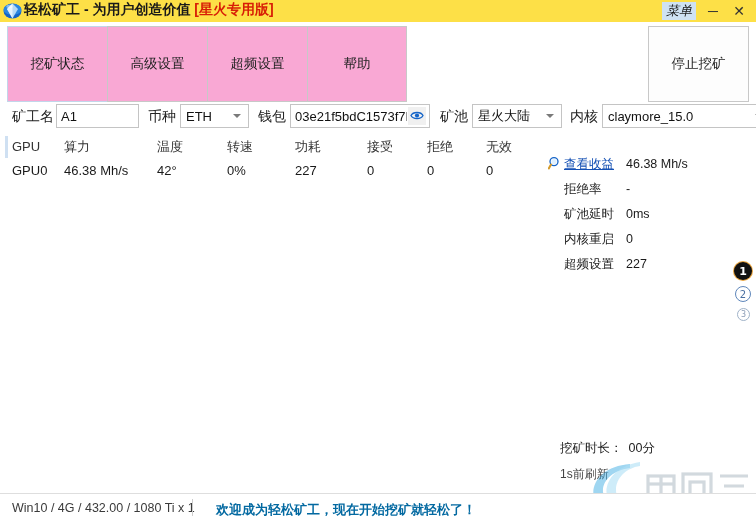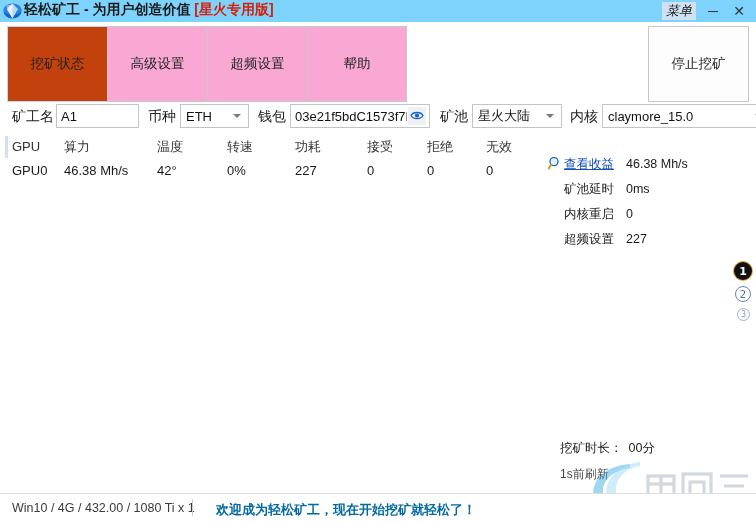--- a/index.html
+++ b/index.html
@@ -13,21 +13,21 @@
   }
   #app {
     position: relative;
     width: 756px; height: 523px;
     background: #ffffff;
   }
 
   
   .titlebar {
     position: absolute; left: 0; top: 0; width: 756px; height: 22px;
-    background: #7dd3fc;
+    background: #fde047;
     display: flex; align-items: center;
   }
   .app-icon {
     position: absolute; left: 3px; top: 2px; width: 19px; height: 18px;
   }
   .title-text {
     position: absolute; left: 24px; top: 1px;
     font-size: 14px; font-weight: bold; color: #1a1a1a;
     white-space: nowrap; letter-spacing: 0px;
   }
@@ -59,21 +59,21 @@
     width: 100px; height: 76px;
     border: 1px solid #c8c8c8;
     border-right: none;
     background: #f9a8d4;
     display: flex; align-items: center; justify-content: center;
     font-size: 13.5px; color: #222;
     cursor: pointer;
   }
   .tab:last-child { border-right: 1px solid #c8c8c8; }
   .tab.active {
-    background: #c2410c;
+    background: #f9a8d4;
     border-color: #c2d6ea;
   }
 
   
   .stop-btn {
     position: absolute; left: 648px; top: 26px;
     width: 101px; height: 76px;
     border: 1px solid #c8c8c8;
     background: #fdfdfd;
     display: flex; align-items: center; justify-content: center;
@@ -339,20 +339,24 @@
         <svg width="14" height="14" viewBox="0 0 14 14">
           <circle cx="6" cy="5.6" r="4" fill="none" stroke="#1464c8" stroke-width="1.3"></circle>
           <circle cx="6" cy="5.6" r="2.6" fill="#dff0ff"></circle>
           <line x1="3" y1="8.6" x2="0.8" y2="12.4" stroke="#d39a2a" stroke-width="2" stroke-linecap="round"></line>
         </svg>
       </span>
       <span class="profit-link">查看收益</span>
       <span class="stat-value">46.38 Mh/s</span>
     </div>
 
+    <div class="stat-row">
+      <span class="stat-label">拒绝率</span>
+      <span class="stat-value">-</span>
+    </div>
 
     <div class="stat-row">
       <span class="stat-label">矿池延时</span>
       <span class="stat-value">0ms</span>
     </div>
 
     <div class="stat-row">
       <span class="stat-label">内核重启</span>
       <span class="stat-value">0</span>
     </div>

